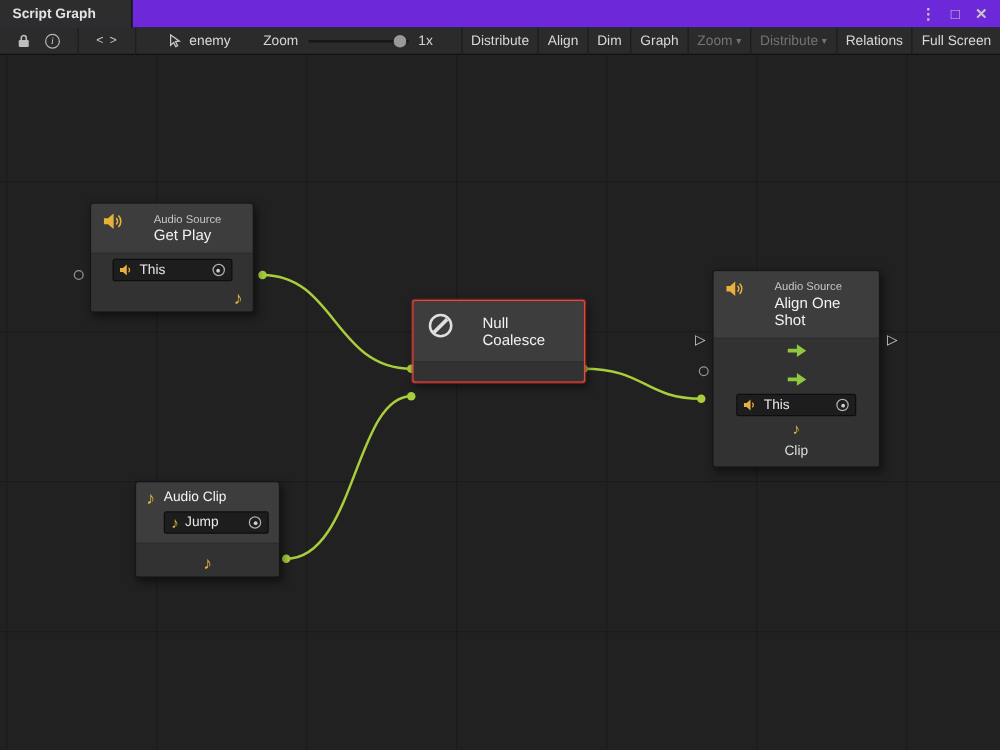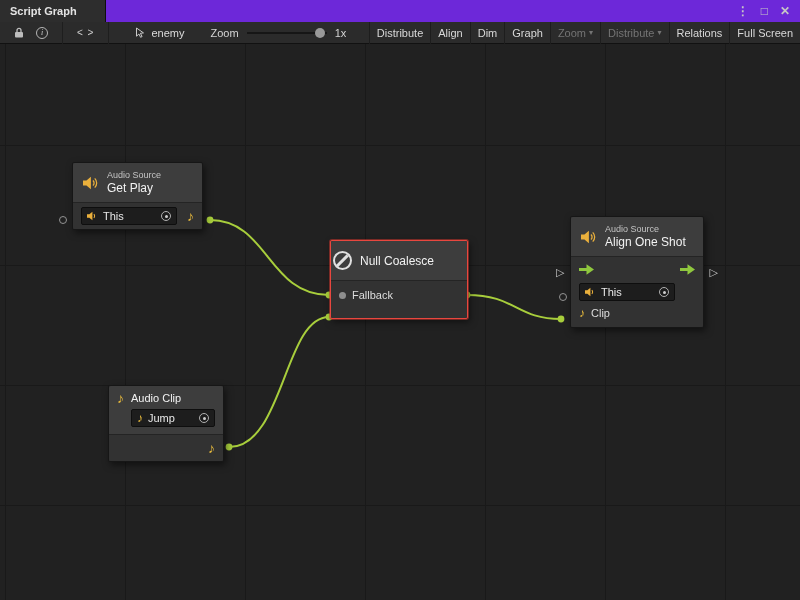--- a/index.html
+++ b/index.html
@@ -45,26 +45,26 @@
             background-size:120px 120px; background-position:5px 101px; }
 
   .wires { position:absolute; left:0; top:0; pointer-events:none; }
   .wire { stroke:#a8ce3c; stroke-width:2; fill:none; }
   .wdot { fill:#a8ce3c; }
 
   
   .node { position:absolute; background:#333333; border:1px solid #161616; border-radius:2px;
           box-shadow:2px 3px 7px rgba(0,0,0,.5); color:#dddddd; font-size:11px; }
   .node.selected { border:1px solid #e8473f; box-shadow:0 0 0 1px rgba(200,55,45,.55), 2px 3px 7px rgba(0,0,0,.5); }
-  .nhead { background:#3d3d3d; display:flex; align-items:center; gap:8px;
+  .nhead { background:#3d3d3d; display:flex; align-items:flex-start; gap:24px;
            padding:7px 10px; border-bottom:1px solid #242424; border-radius:2px 2px 0 0; }
   .cat { font-size:9px; color:#c4c4c4; margin-bottom:1px; }
   .ttl { font-size:12px; color:#f2f2f2; }
   .nbody { background:#323232; border-radius:0 0 2px 2px; }
-  .nrow { display:flex; align-items:center; gap:6px; padding:4px 8px; min-height:26px; position:relative; }
+  .nrow { display:flex; align-items:center; gap:6px; padding:4px 8px; min-height:26px; position:relative;flex-direction:column; }
   .chip { display:flex; align-items:center; gap:5px; background:#1d1d1d;
           border:1px solid #0e0e0e; border-radius:2px; padding:2px 5px; color:#e8e8e8; }
   .note { color:#e9bb3c; font-size:14px; line-height:1; }
   .note.sm { font-size:12px; }
   .picker { width:10px; height:10px; border:1px solid #b0b0b0; border-radius:50%;
             position:relative; flex:none; }
   .picker::after { content:""; position:absolute; left:2.5px; top:2.5px; width:3px; height:3px;
                    background:#cfcfcf; border-radius:50%; }
   .null-icon { width:19px; height:19px; border:2.5px solid #e0e0e0; border-radius:50%;
                position:relative; flex:none; }
@@ -177,29 +177,25 @@
             <span>This</span>
             <span class="picker" style="margin-left:auto"></span>
           </div>
           <span class="note" style="margin-left:auto">♪</span>
         </div>
       </div>
       <span class="pcircle" style="left:-14px;top:53px"></span>
     </div>
 
     <div class="node selected" style="left:330px;top:196px;width:138px">
-      <div class="nhead" style="padding:10px 2px">
+      <div class="nhead" style="padding:10px 12px">
         <span class="null-icon"></span>
         <span class="ttl">Null Coalesce</span>
       </div>
       <div class="nbody" style="padding:3px 0 12px">
-        <div class="nrow" style="min-height:22px;padding:2px 8px">
-          <span class="pdot"></span>
-          <span class="plabel">Fallback</span>
-        </div>
       </div>
     </div>
 
     <div class="node" style="left:108px;top:341px;width:116px">
       <div class="nhead" style="flex-direction:column;align-items:stretch;gap:4px;padding:5px 8px 7px">
         <div style="display:flex;align-items:center;gap:7px">
           <span class="note">♪</span>
           <span class="ttl" style="font-size:11px">Audio Clip</span>
         </div>
         <div class="chip" style="margin-left:14px">

